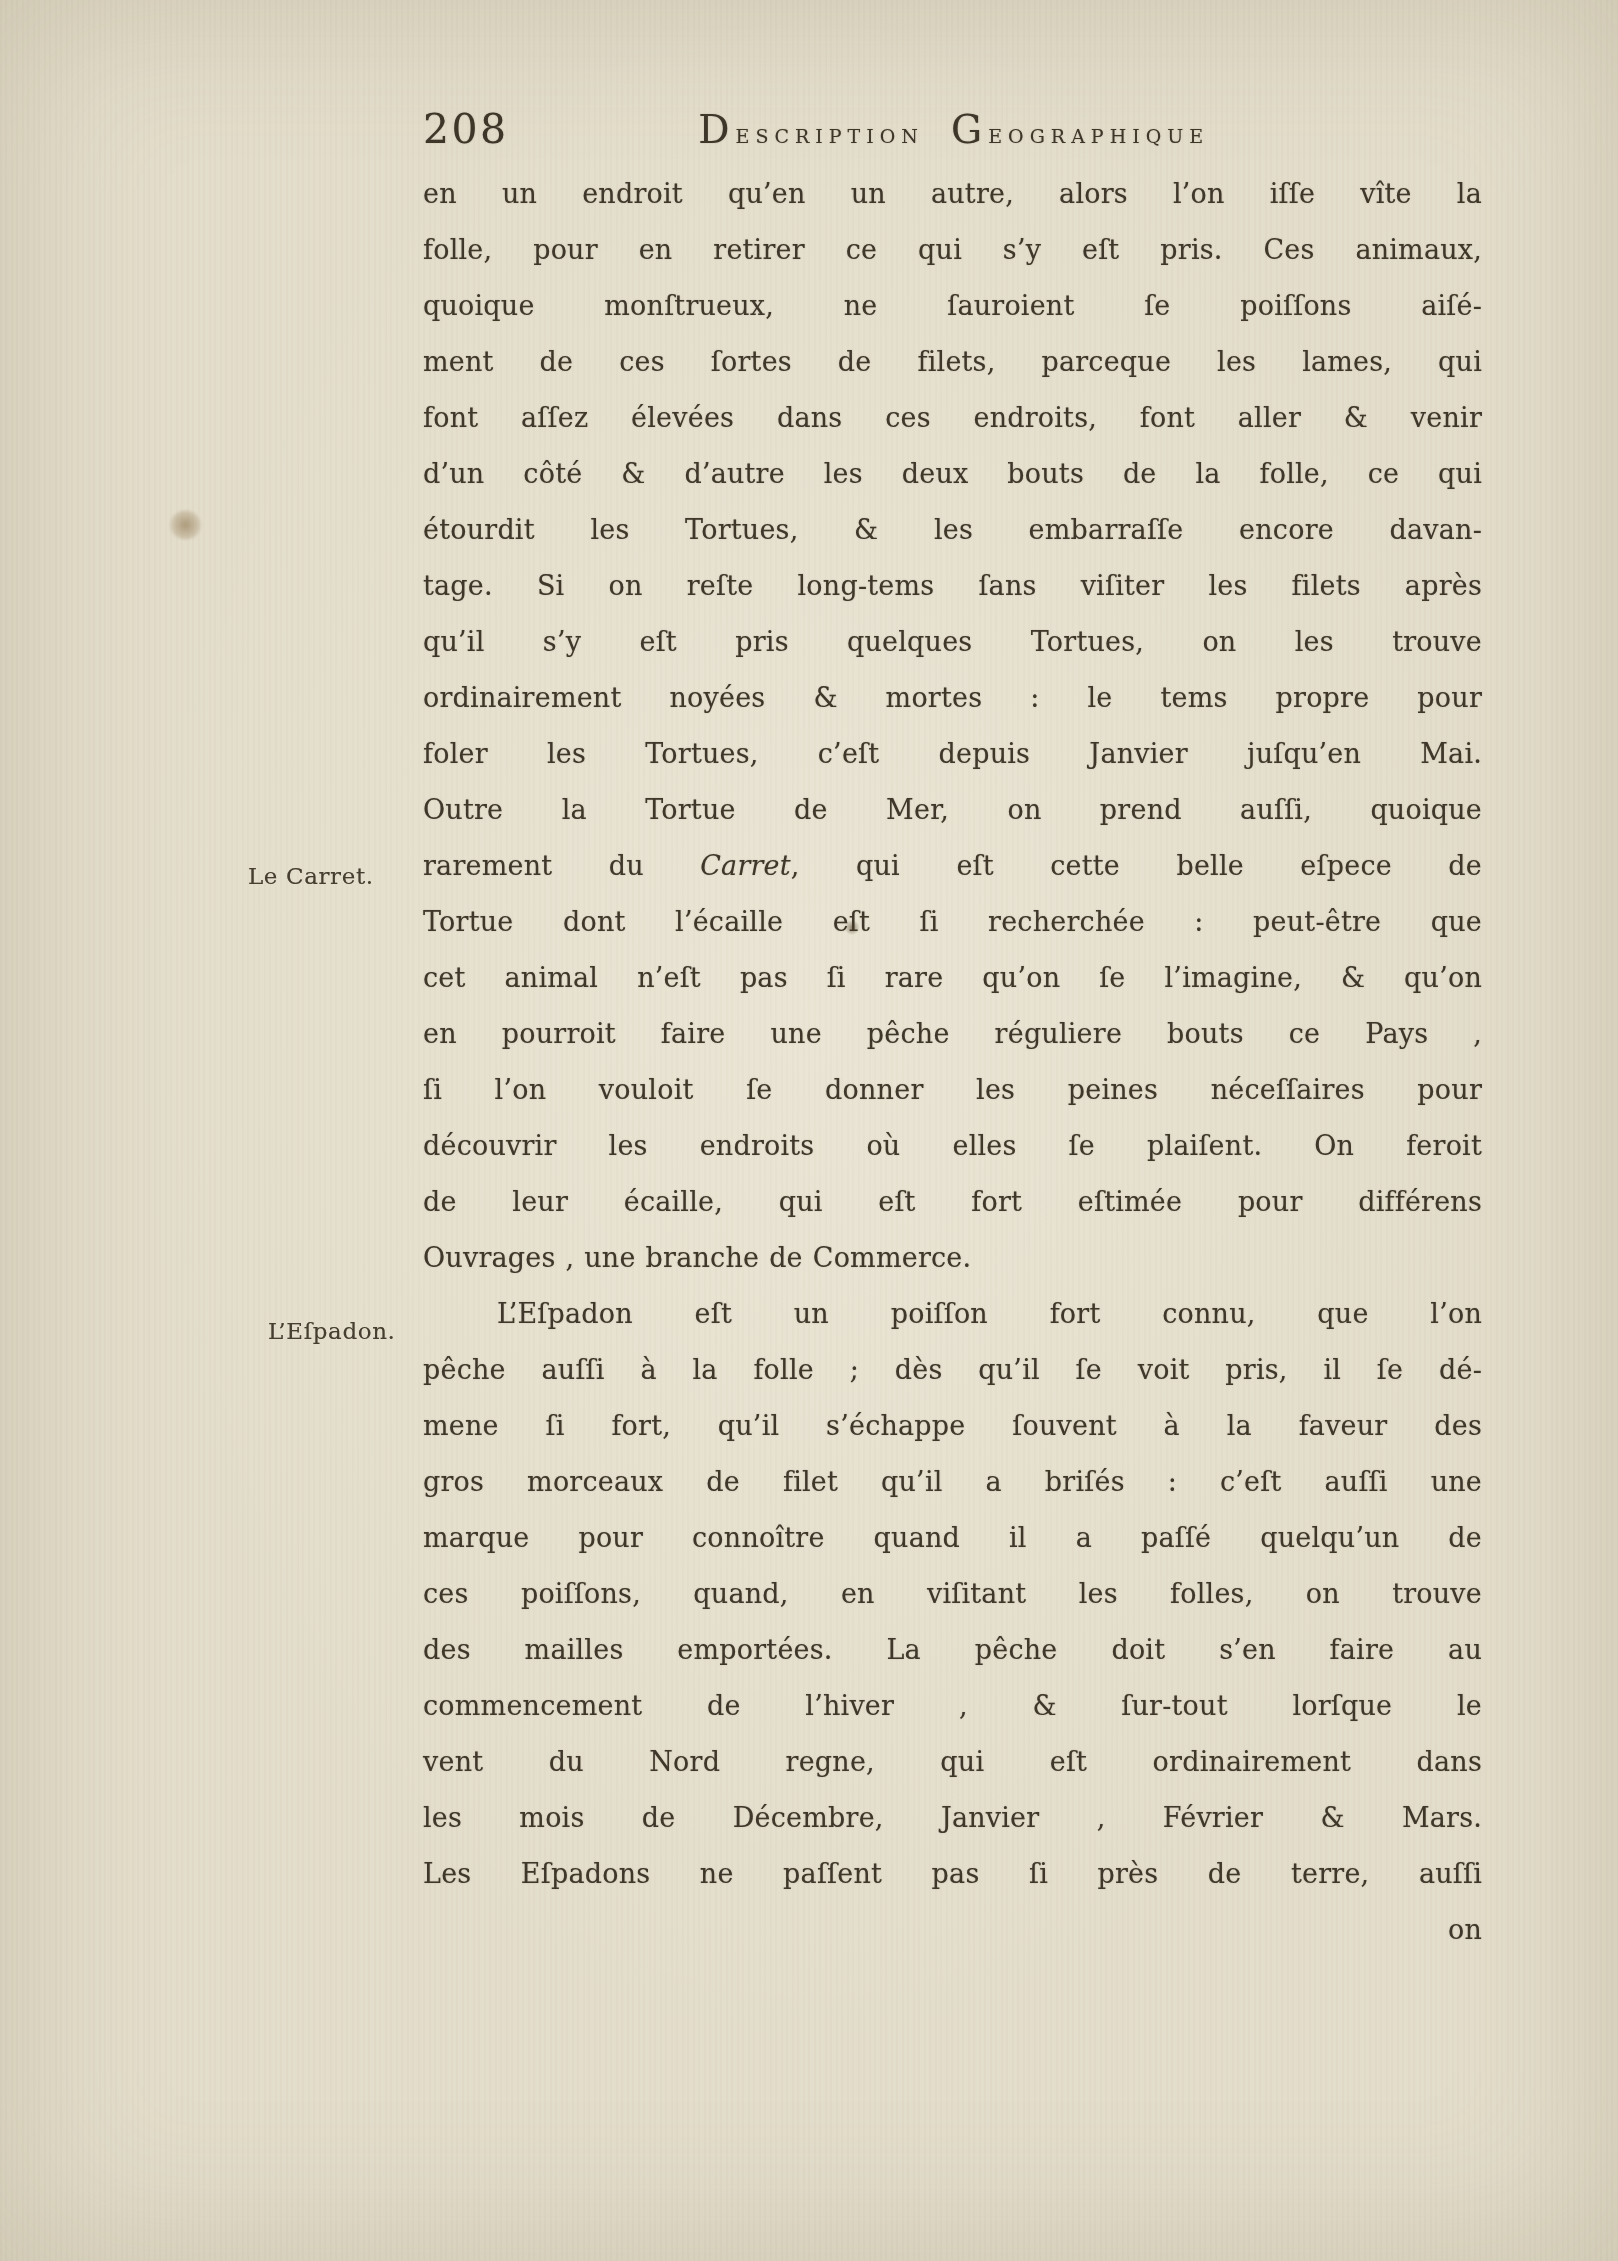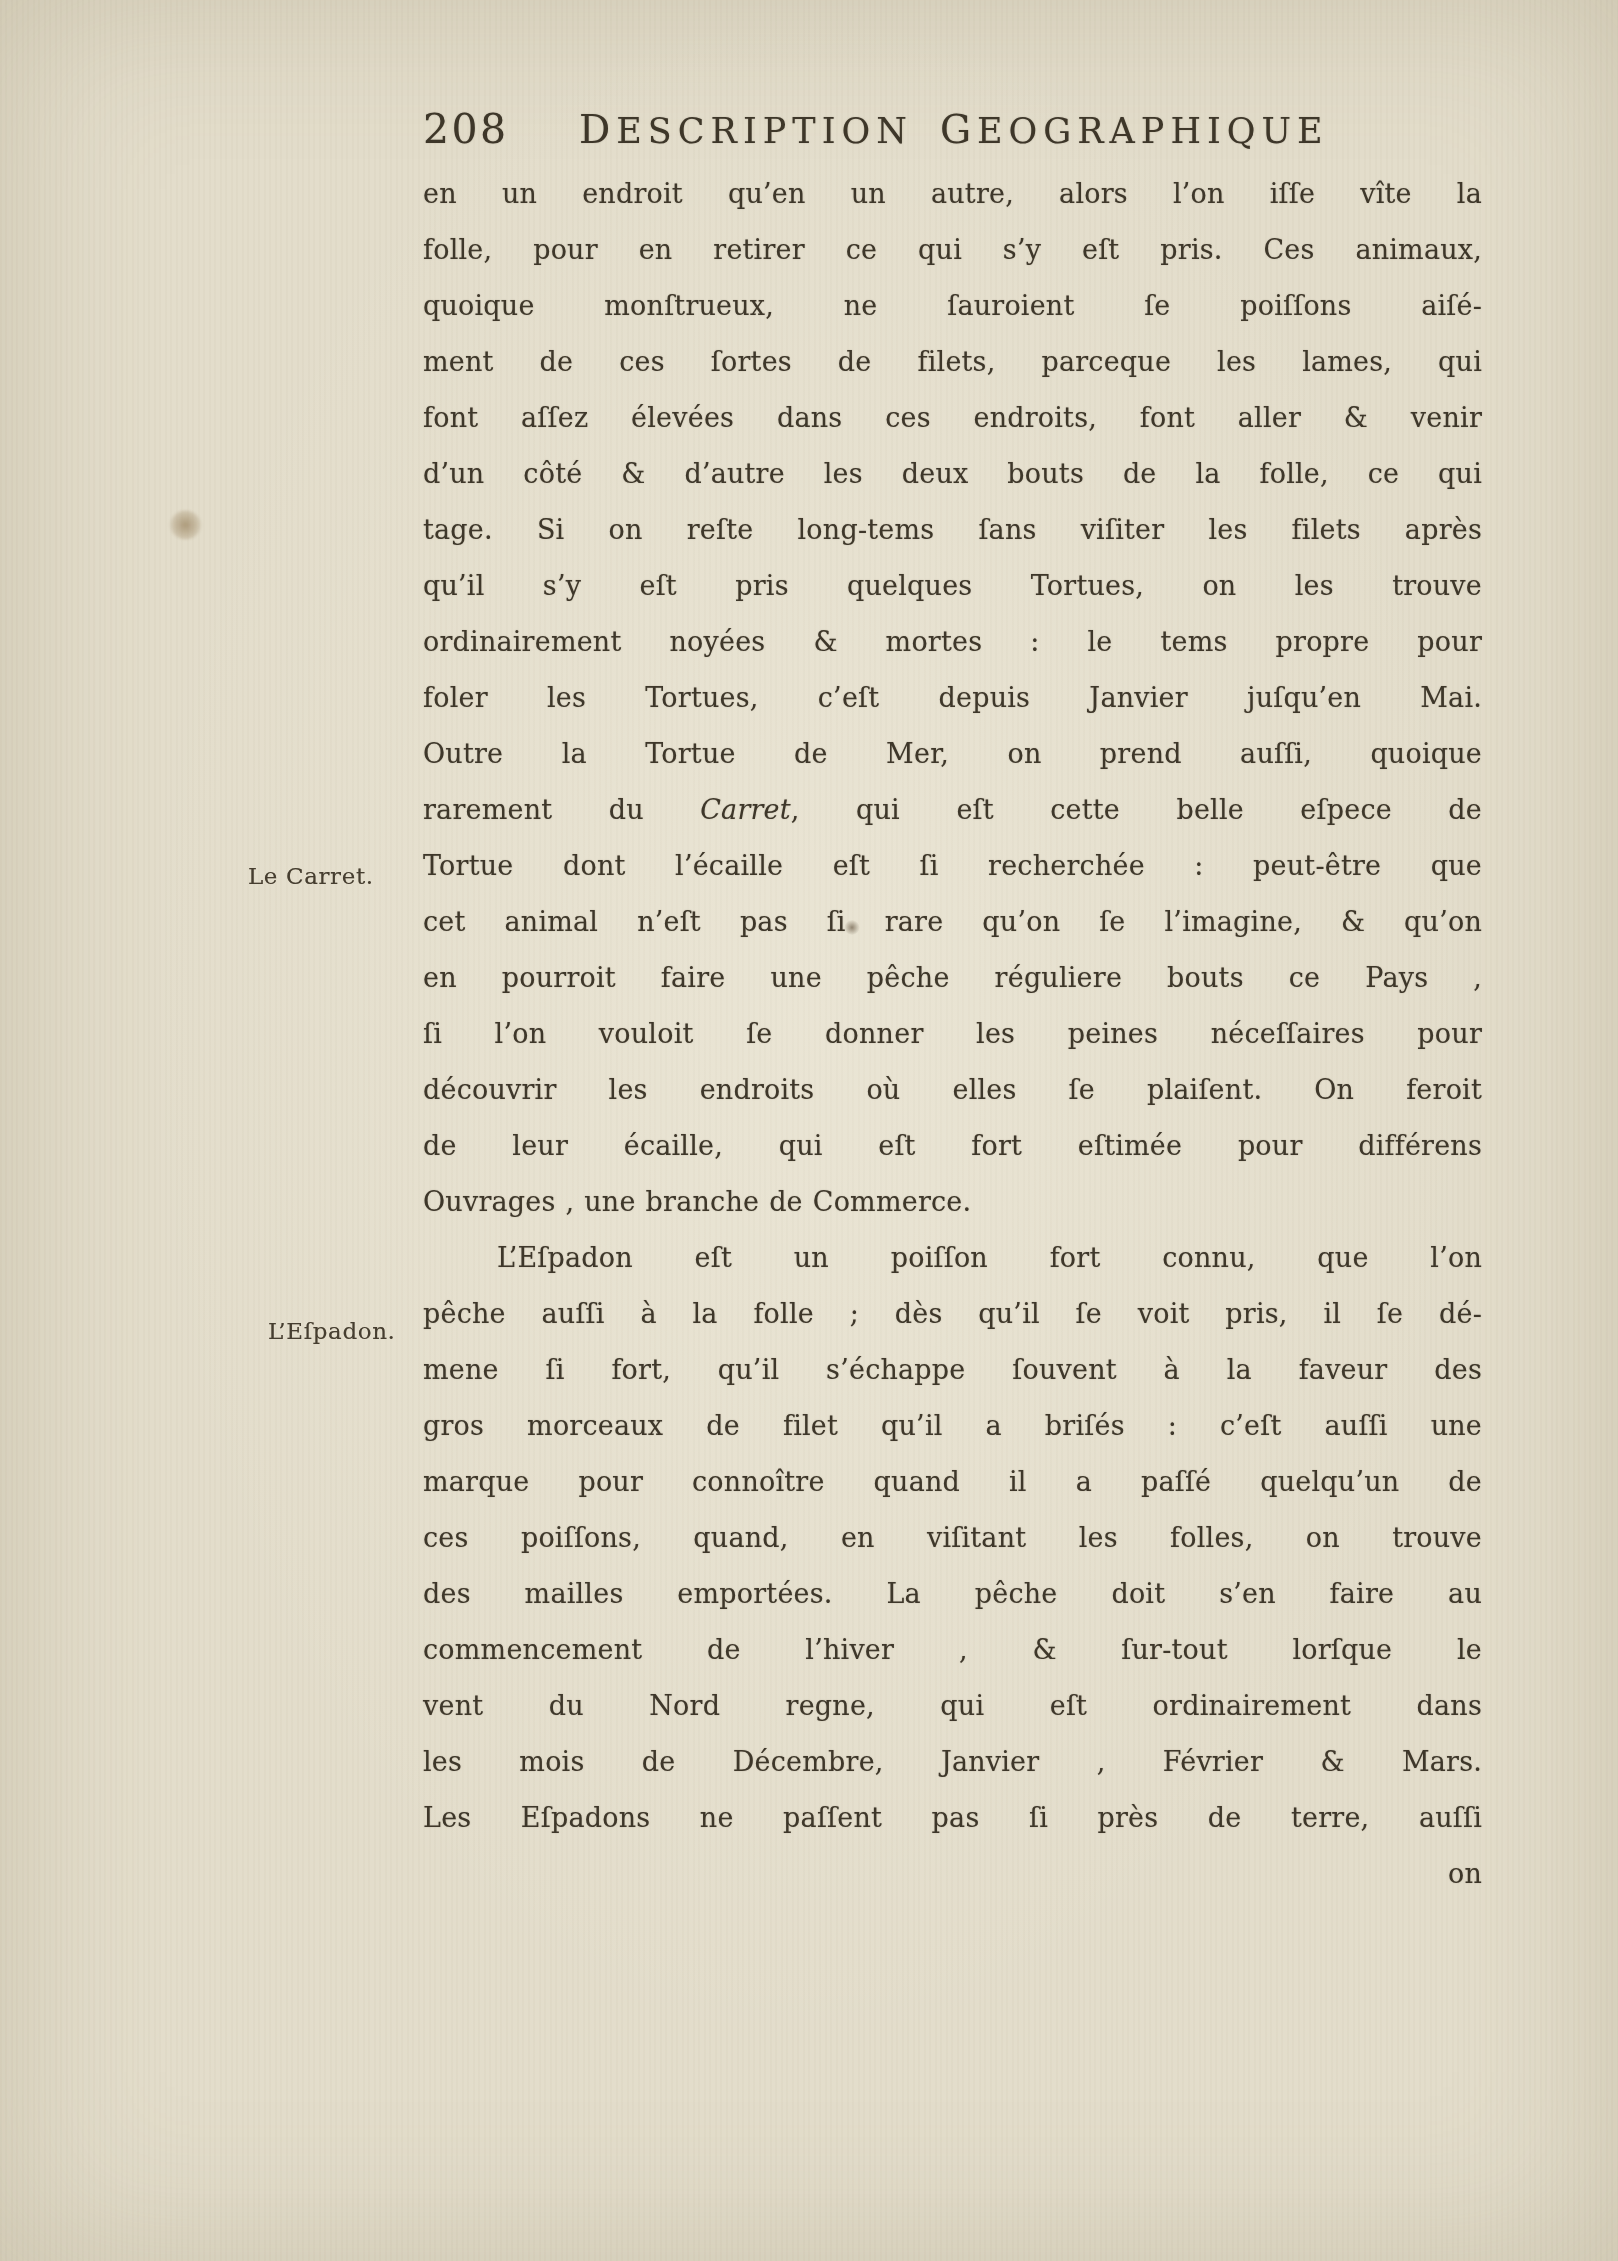--- a/index.html
+++ b/index.html
@@ -26,21 +26,21 @@
   .header-line {
     position:absolute; left:423px; top:105px; width:1059px;
     display:flex; align-items:baseline;
     text-shadow:0 0 1.2px rgba(60,50,35,0.35);
     gap:31px;
   }
   .page-number { font-size:41px; letter-spacing:2.4px; }
   .running-title { flex:1; text-align:center; padding-right:114px; white-space:nowrap; }
   .title-word { display:inline-block; margin:0 12px; }
   .title-initial { font-size:39px; letter-spacing:6px; }
-  .title-rest { font-size:35px; letter-spacing:6px; text-transform:uppercase; }
+  .title-rest { font-size:19px; letter-spacing:6px; text-transform:uppercase; }
   
   .text-block {
     position:absolute; left:423px; top:166px; width:1059px;
     font-size:27px; line-height:56px;
     letter-spacing:0.2px; word-spacing:1.2px;
     text-shadow:0 0 1.2px rgba(62,52,36,0.35);
   }
   .line { text-align:justify; text-align-last:justify; text-justify:inter-word; }
   .line.flush { text-align:left; text-align-last:left; }
   .line.indent { text-indent:74px; }
@@ -83,20 +83,21 @@
   <span class="margin-note note-carret">Le Carret.</span>
   <span class="margin-note note-espadon">L’Eſpadon.</span>
 
   <div class="text-block">
     <div class="line">en un endroit qu’en un autre, alors l’on iſſe vîte la</div>
     <div class="line">folle, pour en retirer ce qui s’y eſt pris. Ces animaux,</div>
     <div class="line">quoique monſtrueux, ne ſauroient ſe poiſſons aiſé-</div>
     <div class="line">ment de ces ſortes de filets, parceque les lames, qui</div>
     <div class="line">font aſſez élevées dans ces endroits, font aller &amp; venir</div>
     <div class="line">d’un côté &amp; d’autre les deux bouts de la folle, ce qui</div>
+    <div class="line">étourdit les Tortues, &amp; les embarraſſe encore davan-</div>
     <div class="line">tage. Si on reſte long-tems ſans viſiter les filets après</div>
     <div class="line">qu’il s’y eſt pris quelques Tortues, on les trouve</div>
     <div class="line">ordinairement noyées &amp; mortes : le tems propre pour</div>
     <div class="line">foler les Tortues, c’eſt depuis Janvier juſqu’en Mai.</div>
     <div class="line">Outre la Tortue de Mer, on prend auſſi, quoique</div>
     <div class="line"><span>rarement du </span><span class="it">Carret</span><span>, qui eſt cette belle eſpece de</span></div>
     <div class="line">Tortue dont l’écaille eſt ſi recherchée : peut-être que</div>
     <div class="line">cet animal n’eſt pas ſi rare qu’on ſe l’imagine, &amp; qu’on</div>
     <div class="line">en pourroit faire une pêche réguliere bouts ce Pays ,</div>
     <div class="line">ſi l’on vouloit ſe donner les peines néceſſaires pour</div>

